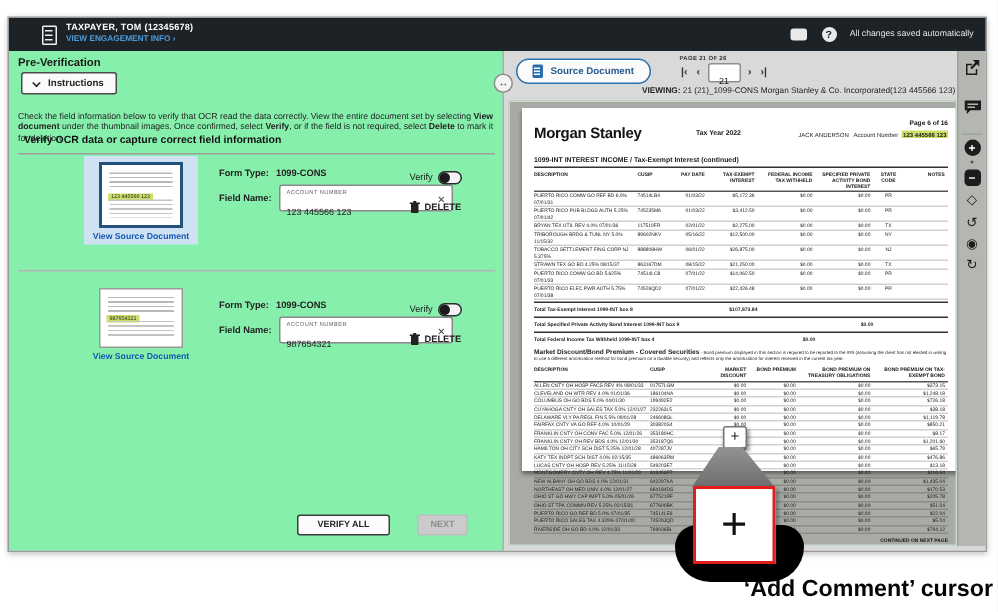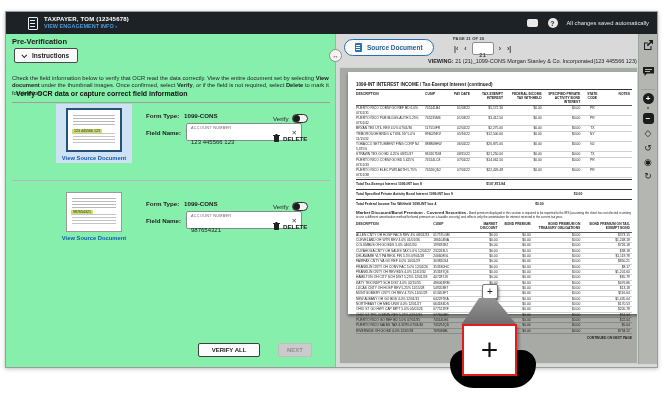--- a/index.html
+++ b/index.html
@@ -247,20 +247,30 @@
           <span class="pgbtn">›</span>
           <span class="pgbtn">›|</span>
         </div>
         <div class="viewing">
           <span class="vl">VIEWING:</span>
           <span>21 (21)_1099-CONS Morgan Stanley &amp; Co. Incorporated(123 445566 123)</span>
         </div>
 
         <div class="viewport">
           <div class="page">
+            <div class="p-head">
+              <span class="brand">Morgan Stanley</span>
+              <span class="taxyear">Tax Year 2022</span>
+              <span class="pageinfo">Page 6 of 16</span>
+              <span class="acctline">
+                <span>JACK ANDERSON</span>&nbsp;&nbsp;
+                <span>Account Number</span>&nbsp;
+                <span class="hl">123 445566 123</span>
+              </span>
+            </div>
             <div class="s1title">1099-INT   INTEREST INCOME / Tax-Exempt Interest  (continued)</div>
             <div class="thead t1">
               <span class="c c1">DESCRIPTION</span>
                 <span class="c c2">CUSIP</span>
                 <span class="c c3">PAY DATE</span>
                 <span class="c c4">TAX-EXEMPT INTEREST</span>
                 <span class="c c5">FEDERAL INCOME TAX WITHHELD</span>
                 <span class="c c6">SPECIFIED PRIVATE ACTIVITY BOND INTEREST</span>
                 <span class="c c7">STATE CODE</span>
                 <span class="c c8">NOTES</span>
@@ -566,13 +576,14 @@
               <span class="ric-glyph">↻</span>
             </span>
         </div>
       </section>
     </div>
   </div>
 
   <div class="beam"></div>
   <div class="blob"></div>
   <div class="bigcursor">+</div>
+  <div class="callout-label">‘Add Comment’ cursor</div>
 </div>
 
 </body></html>

